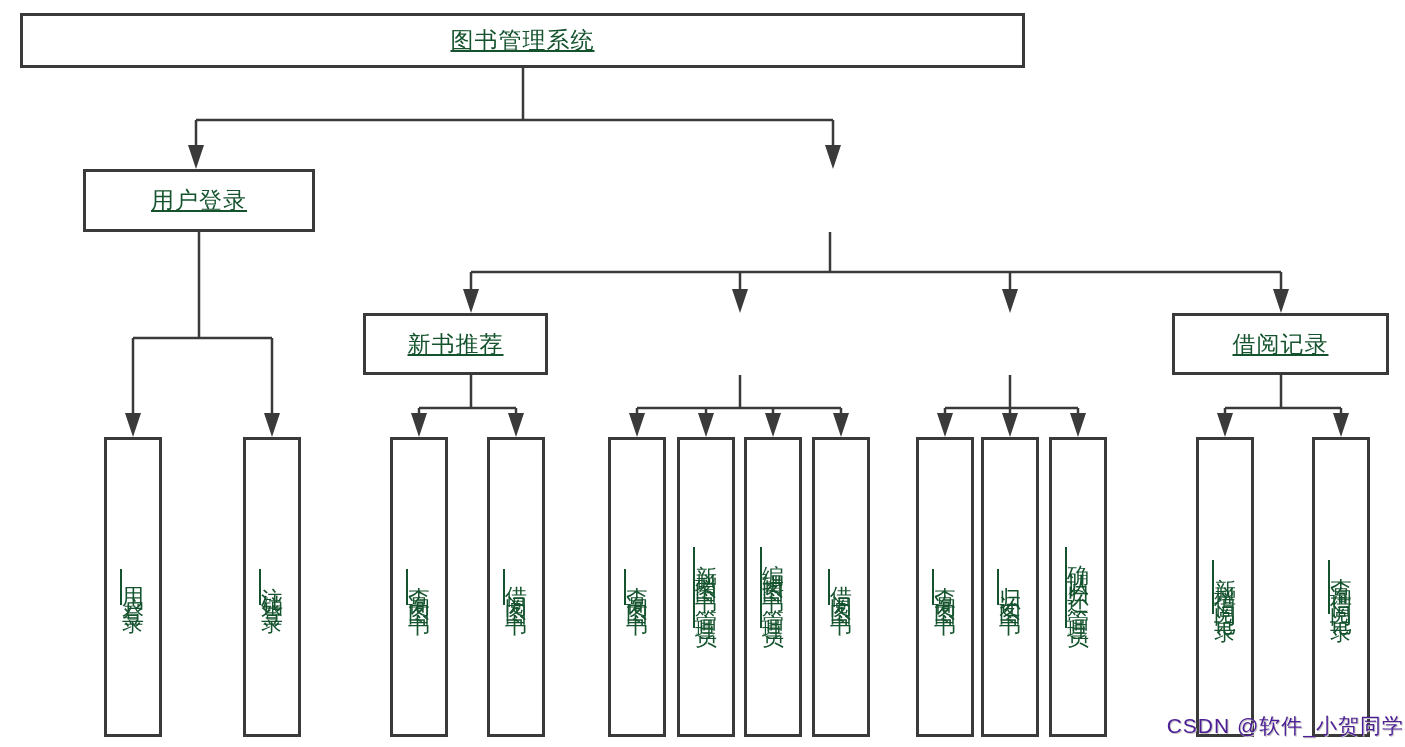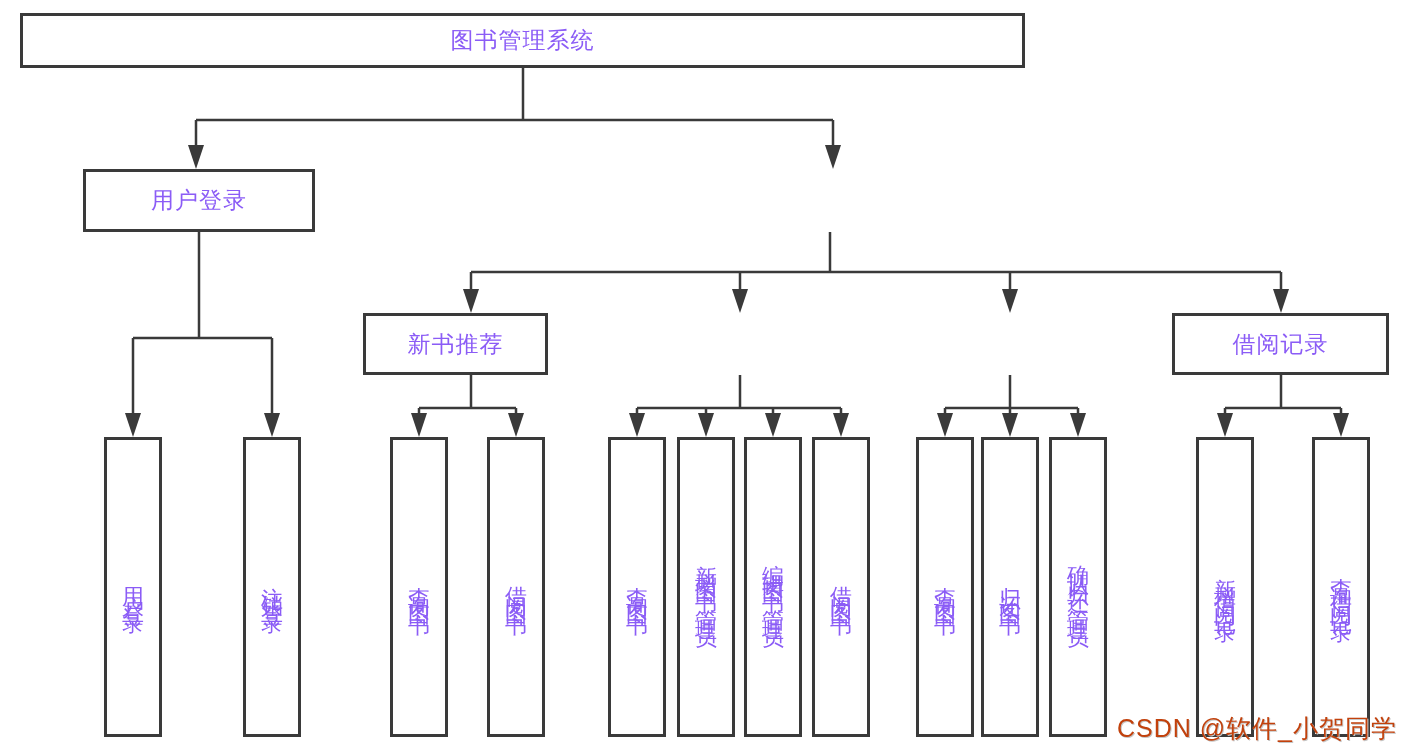--- a/index.html
+++ b/index.html
@@ -9,23 +9,24 @@
     background:#ffffff;
     font-family:"Liberation Sans","DejaVu Sans",sans-serif;
     overflow:hidden;
   }
   .connectors{position:absolute;left:0;top:0;z-index:1;}
   .node{
     position:absolute;
     box-sizing:border-box;
     background:#ffffff;
     border:3px solid #3a3a3a;
-    color:#8b5cf6;
+    color:#14532d;
     display:flex;align-items:center;justify-content:center;
     z-index:2;
+    text-decoration:underline;
   }
   .hbox{font-size:23px;letter-spacing:1px;font-weight:400;}
   .vbox{
     width:58px;top:437px;height:300px;
     font-size:22px;
     writing-mode:vertical-rl;
     letter-spacing:9px;
     line-height:1;
   }
   .root{left:20px;top:13px;width:1005px;height:55px;}
@@ -37,23 +38,23 @@
   .n-l3-4{left:1172px;top:313px;width:217px;height:62px;}
   .lf-0{left:104px;}  .lf-1{left:243px;}
   .lf-2{left:390px;}  .lf-3{left:487px;}
   .lf-4{left:608px;}  .lf-5{left:677px;}
   .lf-6{left:744px;}  .lf-7{left:812px;}
   .lf-8{left:916px;}  .lf-9{left:981px;}
   .lf-10{left:1049px;}
   .lf-11{left:1196px;} .lf-12{left:1312px;}
   .watermark{
     position:absolute;
-    right:8px;top:712px;
-    font-size:25px;
-    color:#c2410c;
+    right:1px;top:712px;
+    font-size:21px;
+    color:#4c1d95;
     text-shadow:1px 1px 0 #c6c6c6;
     z-index:3;
     letter-spacing:1px;
     white-space:nowrap;
   }
 </style>
 </head>
 <body>
 
 <div class="canvas">

